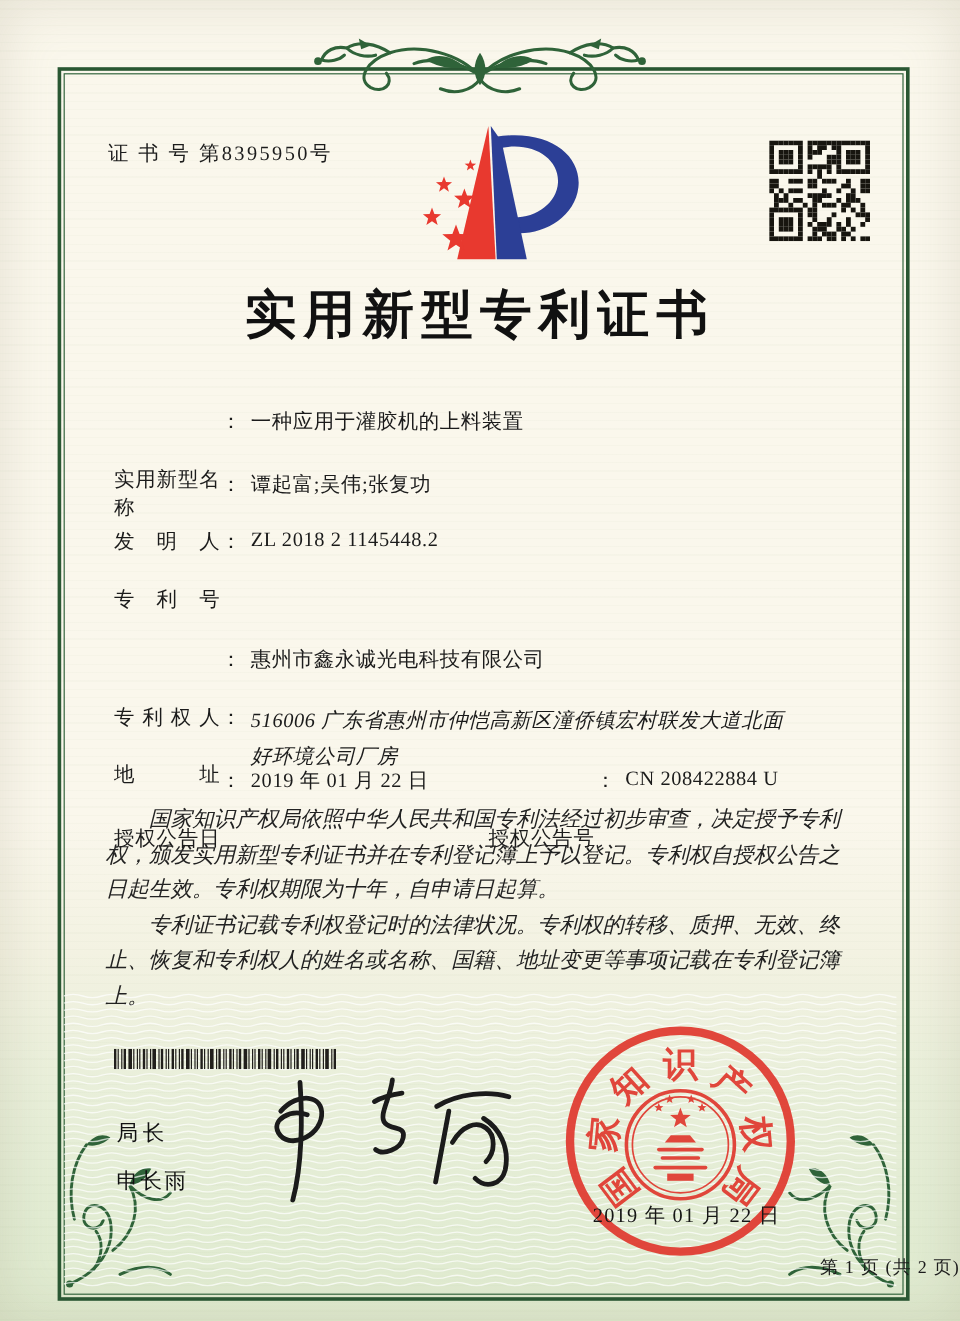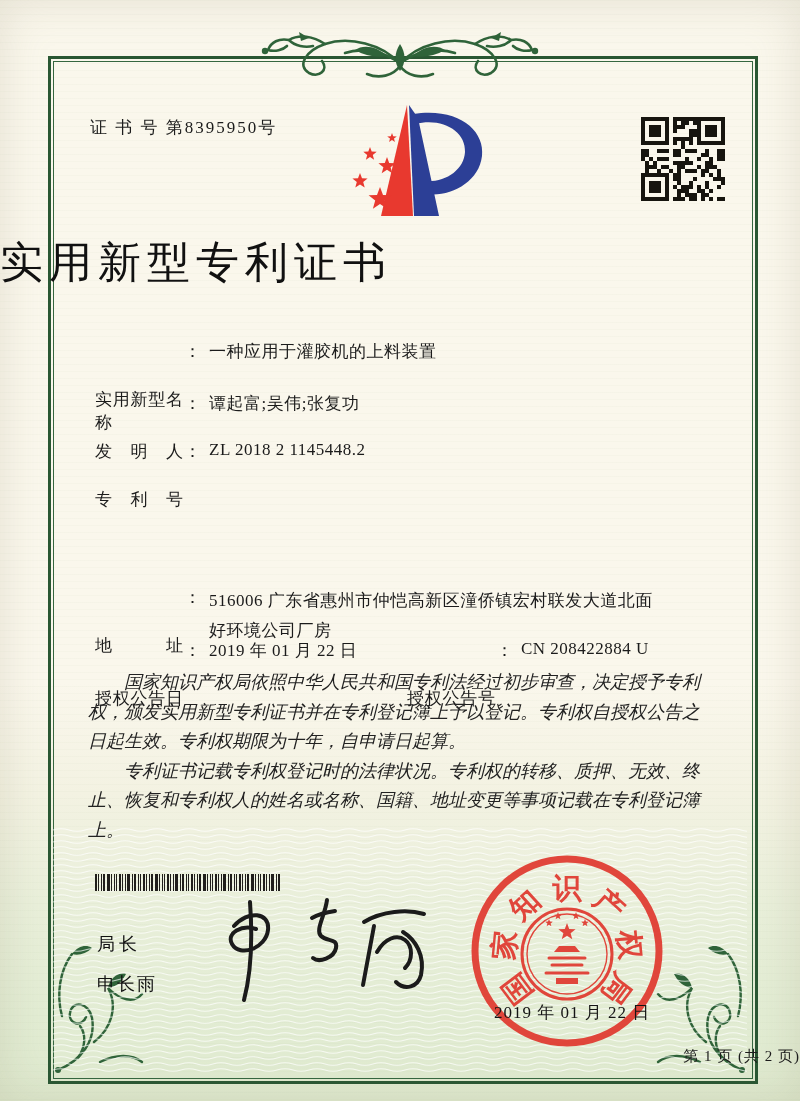--- a/index.html
+++ b/index.html
@@ -11,28 +11,28 @@
           repeating-linear-gradient(180deg, rgba(168,185,148,.05) 0 1px, rgba(0,0,0,0) 1px 7px),
           linear-gradient(180deg,#faf7ec 0%,#faf7ec 62%,#f3f2e2 72%,#e9efda 82%,#e2ecd3 92%,#dfeacf 100%);
         box-shadow:inset 0 0 46px rgba(140,130,100,.20);}
   .abs{position:absolute;}
   
   .frame{left:48px;top:56px;width:704px;height:1022px;border:3px solid #2a5733;}
   .frame-inner{position:absolute;inset:2px;border:1px solid #35663f;}
   
   .certno{left:90px;top:116px;font-size:17px;letter-spacing:2px;color:#1c1c1c;}
   
-  .title{left:0;right:0;top:234px;font-size:43px;font-weight:400;
+  .title{left:0;right:0;top:234px;text-align:center;font-size:43px;font-weight:700;
          letter-spacing:6px;color:#111;}
   
   .field-row{left:95px;width:620px;font-size:17px;color:#1b1b1b;}
   .flabel{display:inline-block;width:88px;text-align:justify;text-align-last:justify;vertical-align:top;margin-top:48px;}
   .fcolon{display:inline-block;vertical-align:top;margin-left:1px;}
   .fvalue{display:inline-block;vertical-align:top;margin-left:8px;letter-spacing:.5px;}
-  .addr .fvalue{width:458px;line-height:30px;}
+  .addr .fvalue{width:458px;line-height:30px;font-style:italic;}
   .g2{position:absolute;left:312px;top:0;}
   
   .paras{left:88px;top:668px;width:626px;color:#222;}
   .paras p{margin:0;text-indent:2em;font-size:18px;line-height:29.5px;font-style:italic;}
   
   .barcode{left:95px;top:874px;}
   
   .signer-title{left:97px;top:932px;font-size:18px;letter-spacing:4px;color:#111;
                 font-family:Liberation Mono, monospace;}
   .signer-name{left:97px;top:972px;font-size:18px;letter-spacing:2px;color:#111;
@@ -403,20 +403,23 @@
 
   <div class="abs field-row" style="top:340px">
     <span class="flabel">实用新型名称</span><span class="fcolon">：</span><span class="fvalue">一种应用于灌胶机的上料装置</span>
   </div>
   <div class="abs field-row" style="top:392px">
     <span class="flabel">发明人</span><span class="fcolon">：</span><span class="fvalue">谭起富;吴伟;张复功</span>
   </div>
   <div class="abs field-row" style="top:440px">
     <span class="flabel">专利号</span><span class="fcolon">：</span><span class="fvalue">ZL 2018 2 1145448.2</span>
   </div>
+  <div class="abs field-row" style="top:538px">
+    <span class="flabel">专利权人</span><span class="fcolon">：</span><span class="fvalue">惠州市鑫永诚光电科技有限公司</span>
+  </div>
   <div class="abs field-row addr" style="top:586px">
     <span class="flabel">地址</span><span class="fcolon">：</span><span class="fvalue">516006 广东省惠州市仲恺高新区潼侨镇宏村联发大道北面好环境公司厂房</span>
   </div>
   <div class="abs field-row" style="top:639px">
     <span class="flabel">授权公告日</span><span class="fcolon">：</span><span class="fvalue">2019 年 01 月 22 日</span>
     <span class="g2">
       <span class="flabel">授权公告号</span><span class="fcolon">：</span><span class="fvalue">CN 208422884 U</span>
     </span>
   </div>
 

